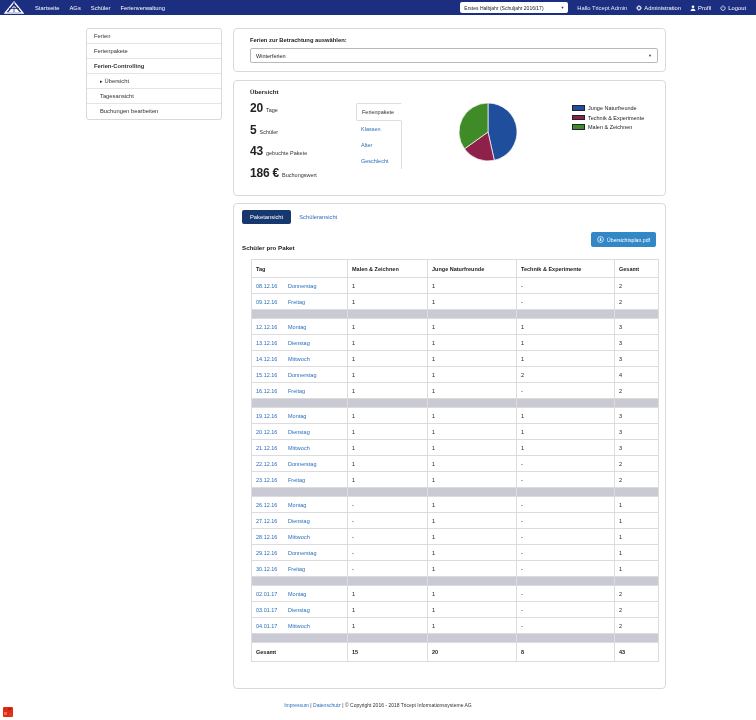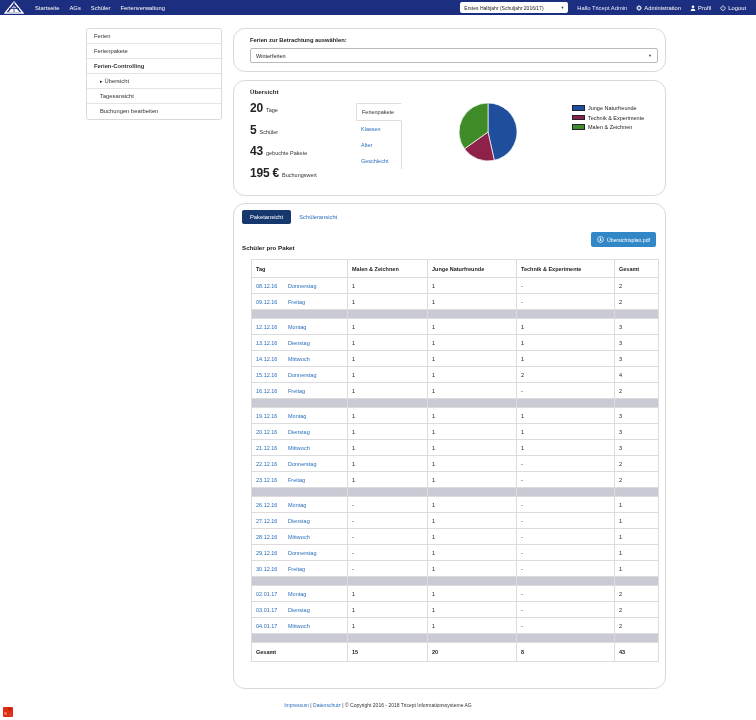--- a/index.html
+++ b/index.html
@@ -41,21 +41,21 @@
     padding-left:7px; border-bottom:1px solid #e4e4e4; cursor:pointer; white-space:nowrap;
   }
   .sidebar-item:last-child { border-bottom:none; }
   .sidebar-item.bold { font-weight:bold; }
   .sidebar-item.indent { padding-left:13px; }
   .tri-marker { font-size:5px; margin-right:2px; color:#222; }
 
   
   .panel {
     position:absolute; left:233px; width:433px; background:#fff;
-    border:1px solid #d9d9d9; border-radius:12px;
+    border:1px solid #d9d9d9; border-radius:4px;
   }
   #filter-panel { top:28px; height:44px; }
   #overview-panel { top:80px; height:116px; }
   #table-panel { top:203px; height:486px; }
 
   
   .filter-label { position:absolute; left:16px; top:8px; font-size:5.8px; font-weight:bold; color:#222; }
   .select-box {
     position:absolute; left:16px; top:19px; width:408px; height:15px;
     border:1px solid #b9b9b9; border-radius:2px; background:#fff;
@@ -202,21 +202,21 @@
       </div>
       <div class="stat">
         <span class="stat-value">5</span>
         <span class="stat-label">Schüler</span>
       </div>
       <div class="stat">
         <span class="stat-value">43</span>
         <span class="stat-label">gebuchte Pakete</span>
       </div>
       <div class="stat">
-        <span class="stat-value">195 €</span>
+        <span class="stat-value">186 €</span>
         <span class="stat-label">Buchungswert</span>
       </div>
     </div>
   <div class="otabs" id="otabs">
       <div class="otab active">Ferienpakete</div>
       <div class="otab">Klassen</div>
       <div class="otab">Alter</div>
       <div class="otab">Geschlecht</div>
     </div>
   <svg class="pie-svg" id="pie" width="64" height="64" viewBox="0 0 64 64">

